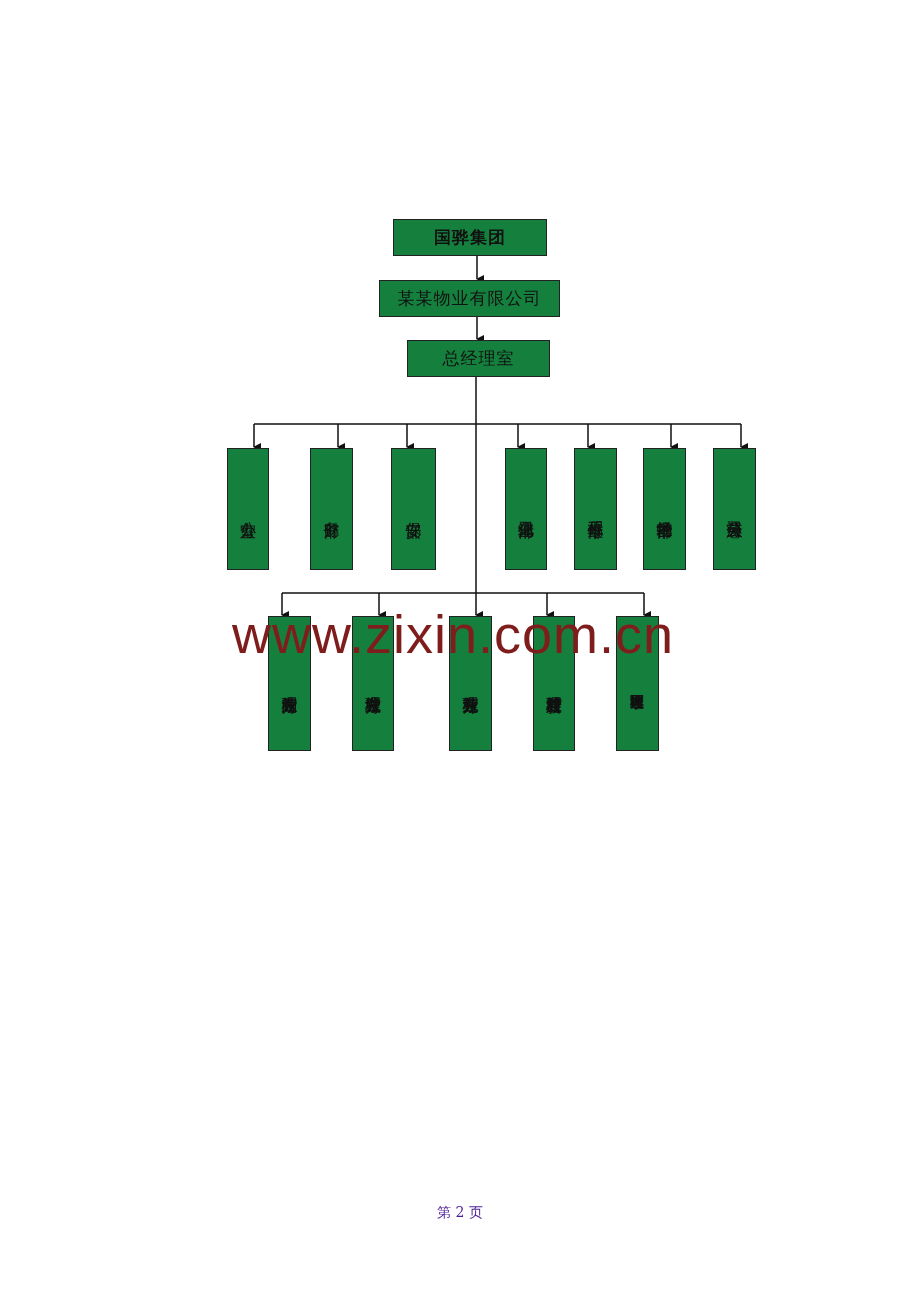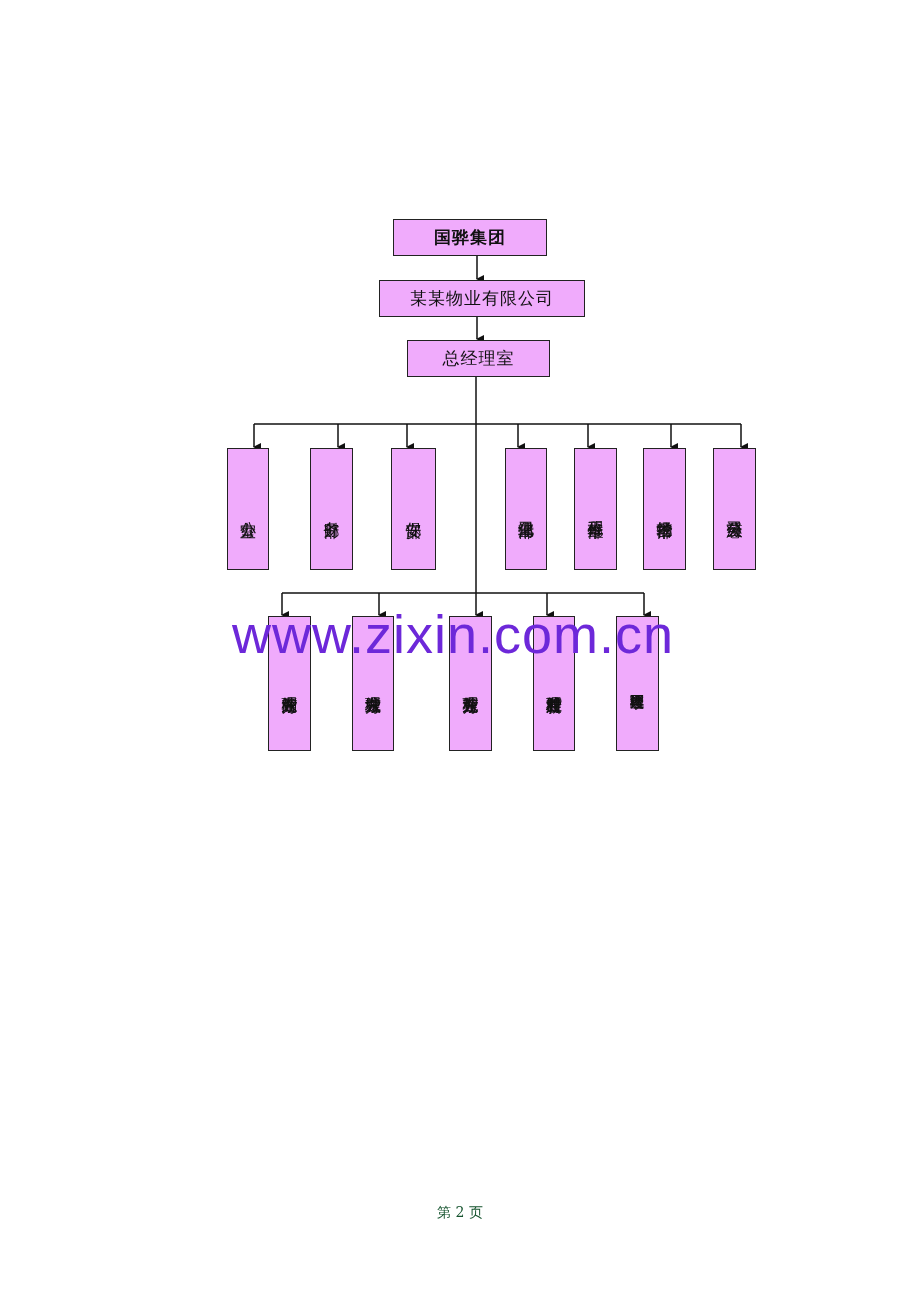--- a/index.html
+++ b/index.html
@@ -1,31 +1,31 @@
 <!DOCTYPE html>
 <html><head>
 <meta charset="utf-8">
 <style>
   html, body { margin: 0; padding: 0; background: #ffffff; }
   body { width: 920px; height: 1302px; position: relative; overflow: hidden;
          font-family: "DejaVu Sans", "Liberation Sans", sans-serif; color: #111; }
   .page { position: absolute; left: 0; top: 0; width: 920px; height: 1302px; }
   svg.lines { position: absolute; left: 0; top: 0; width: 920px; height: 1302px; }
-  .box { position: absolute; box-sizing: border-box; border: 1.5px solid #222; background: #f0abfc;
+  .box { position: absolute; box-sizing: border-box; border: 1.5px solid #222; background: #15803d;
          display: flex; align-items: center; justify-content: center; }
   .hbox { font-size: 17px; letter-spacing: 1px; font-family: "DejaVu Sans", sans-serif; }
   .hbox.bold { font-weight: bold; }
   .vbox span { writing-mode: vertical-rl; text-orientation: upright; font-size: 16px;
                font-family: "DejaVu Serif", serif; letter-spacing: 0px; line-height: 1; }
   .vbox.small span { font-size: 14px; }
   .watermark { position: absolute; left: 232px; top: 604px; width: 460px; text-align: left;
-               font-family: "Liberation Sans", sans-serif; font-size: 54px; color: #6d28d9;
+               font-family: "Liberation Sans", sans-serif; font-size: 54px; color: #7f1d1d;
                letter-spacing: 1px; line-height: 60px; z-index: 5; pointer-events: none; }
   .footer { position: absolute; left: 0; width: 920px; top: 1204px; text-align: center;
-            font-family: "DejaVu Serif", serif; font-size: 14px; color: #14532d; }
+            font-family: "DejaVu Serif", serif; font-size: 14px; color: #4c1d95; }
 </style>
 </head>
 <body>
 
 <div class="page">
 
   <svg class="lines" xmlns="http://www.w3.org/2000/svg">
     <defs>
       <marker id="arr" markerWidth="8" markerHeight="8" refX="4" refY="7" orient="auto" markerUnits="userSpaceOnUse">
         <path d="M0,0 L8,0 L4,8 Z" fill="#111"></path>
@@ -52,21 +52,21 @@
       <line x1="282" y1="593" x2="282" y2="615" marker-end="url(#arr)"></line>
       <line x1="379" y1="593" x2="379" y2="615" marker-end="url(#arr)"></line>
       <line x1="547" y1="593" x2="547" y2="615" marker-end="url(#arr)"></line>
       <line x1="644" y1="593" x2="644" y2="615" marker-end="url(#arr)"></line>
     </g>
   </svg>
 
   <div class="box hbox bold" style="left:393px; top:219px; width:154px; height:37px;">
     <span>国骅集团</span>
   </div>
-  <div class="box hbox" style="left:379px; top:280px; width:206px; height:37px;">
+  <div class="box hbox" style="left:379px; top:280px; width:181px; height:37px;">
     <span>某某物业有限公司</span>
   </div>
   <div class="box hbox" style="left:407px; top:340px; width:143px; height:37px;">
     <span>总经理室</span>
   </div>
 
   <div class="box vbox" style="left:227px; top:448px; width:42px; height:122px;">
     <span>办公室</span>
   </div>
   <div class="box vbox" style="left:310px; top:448px; width:43px; height:122px;">

